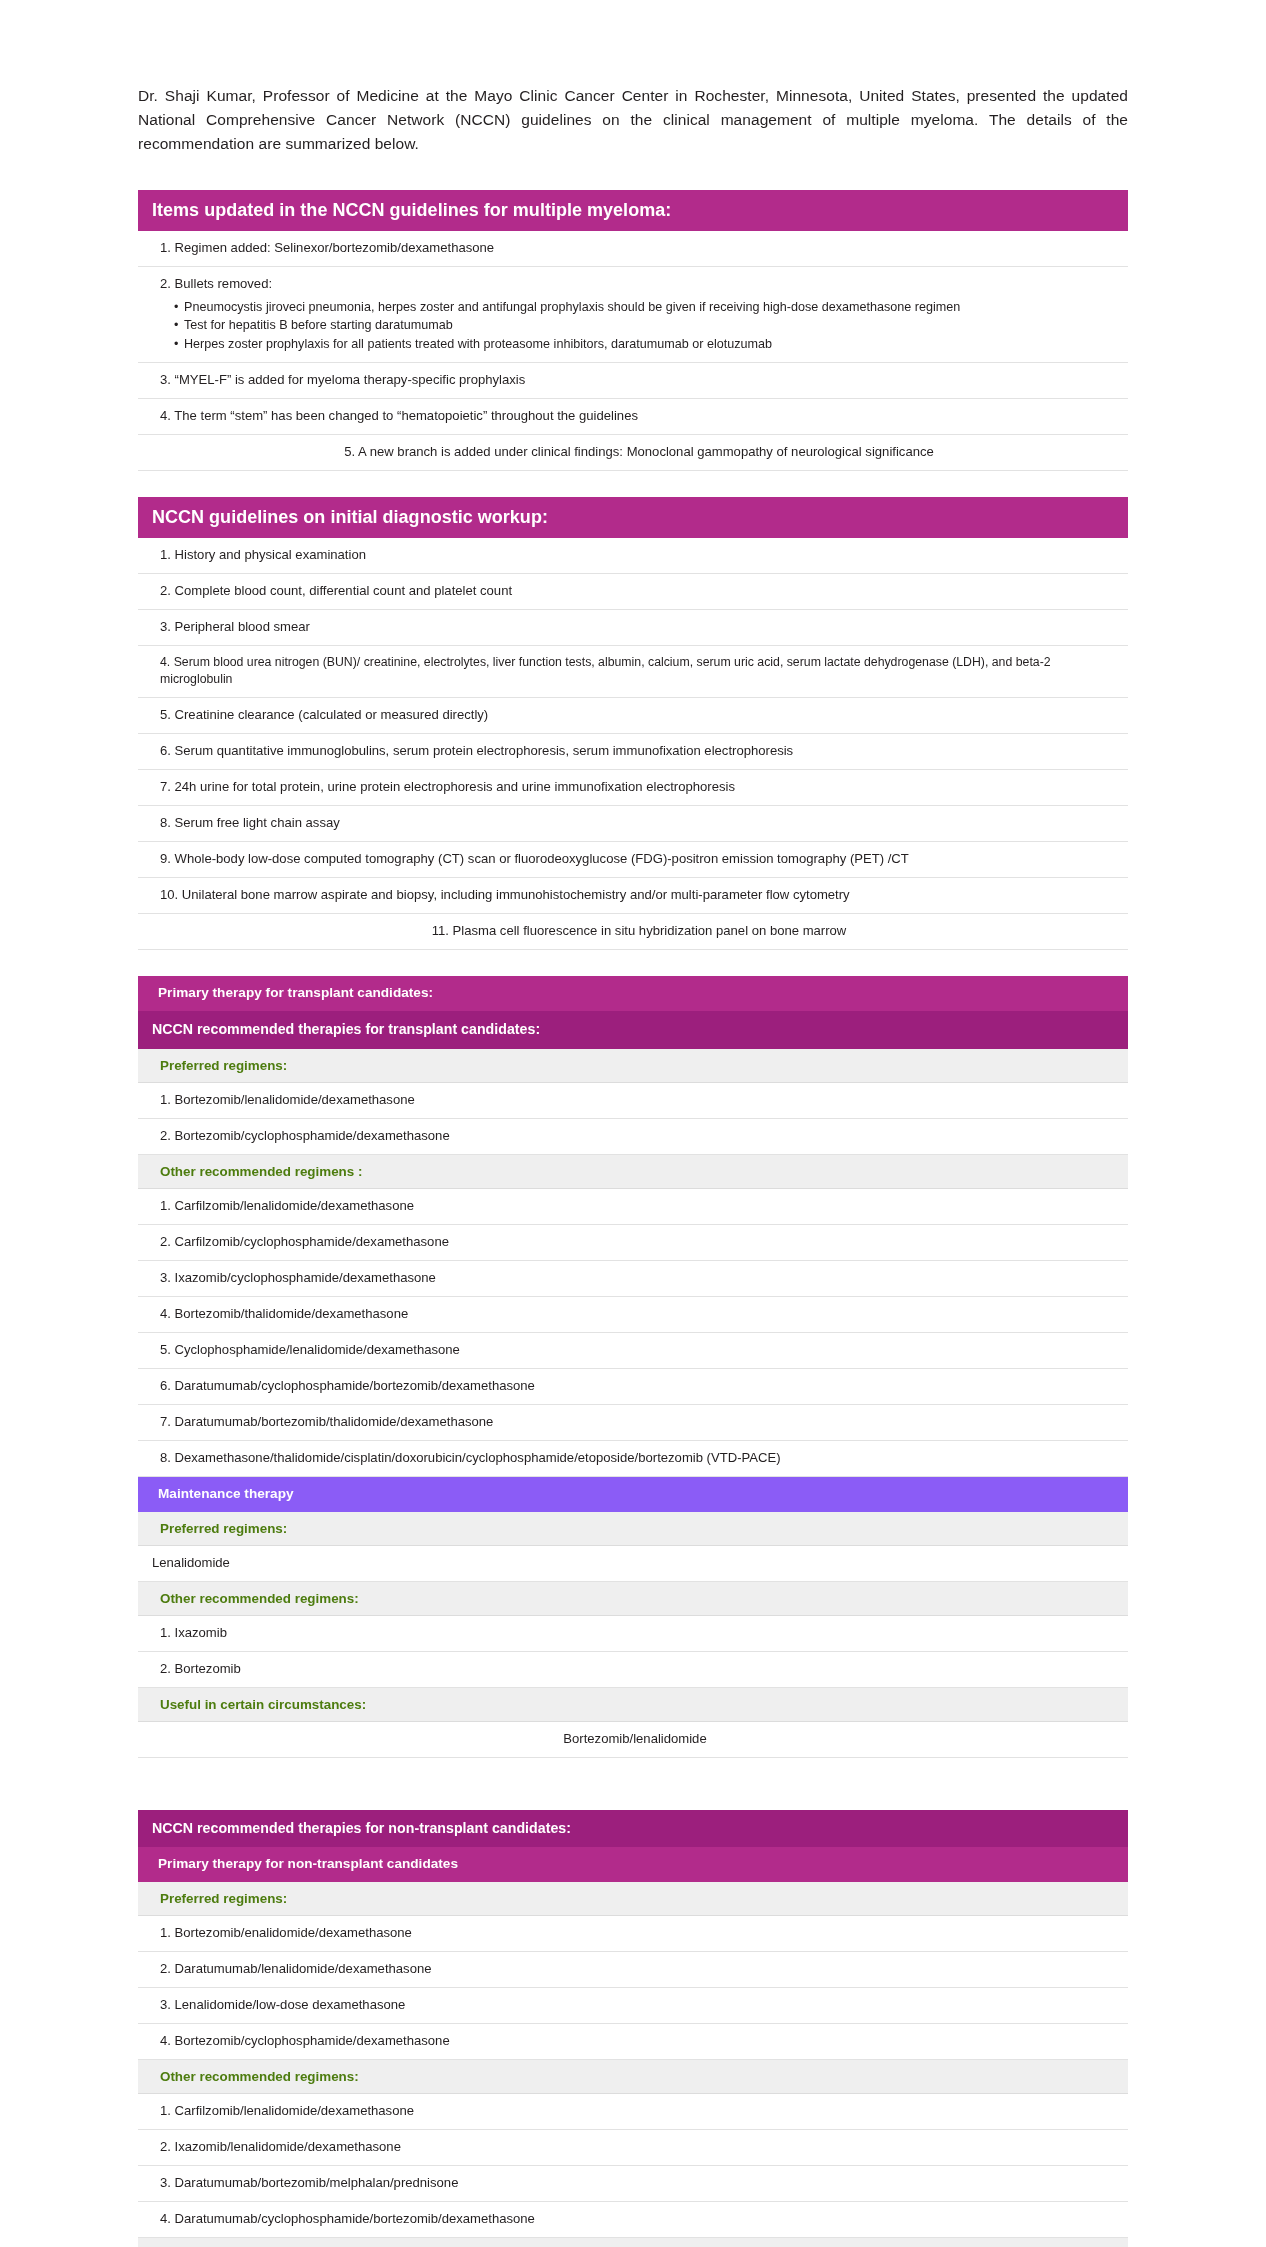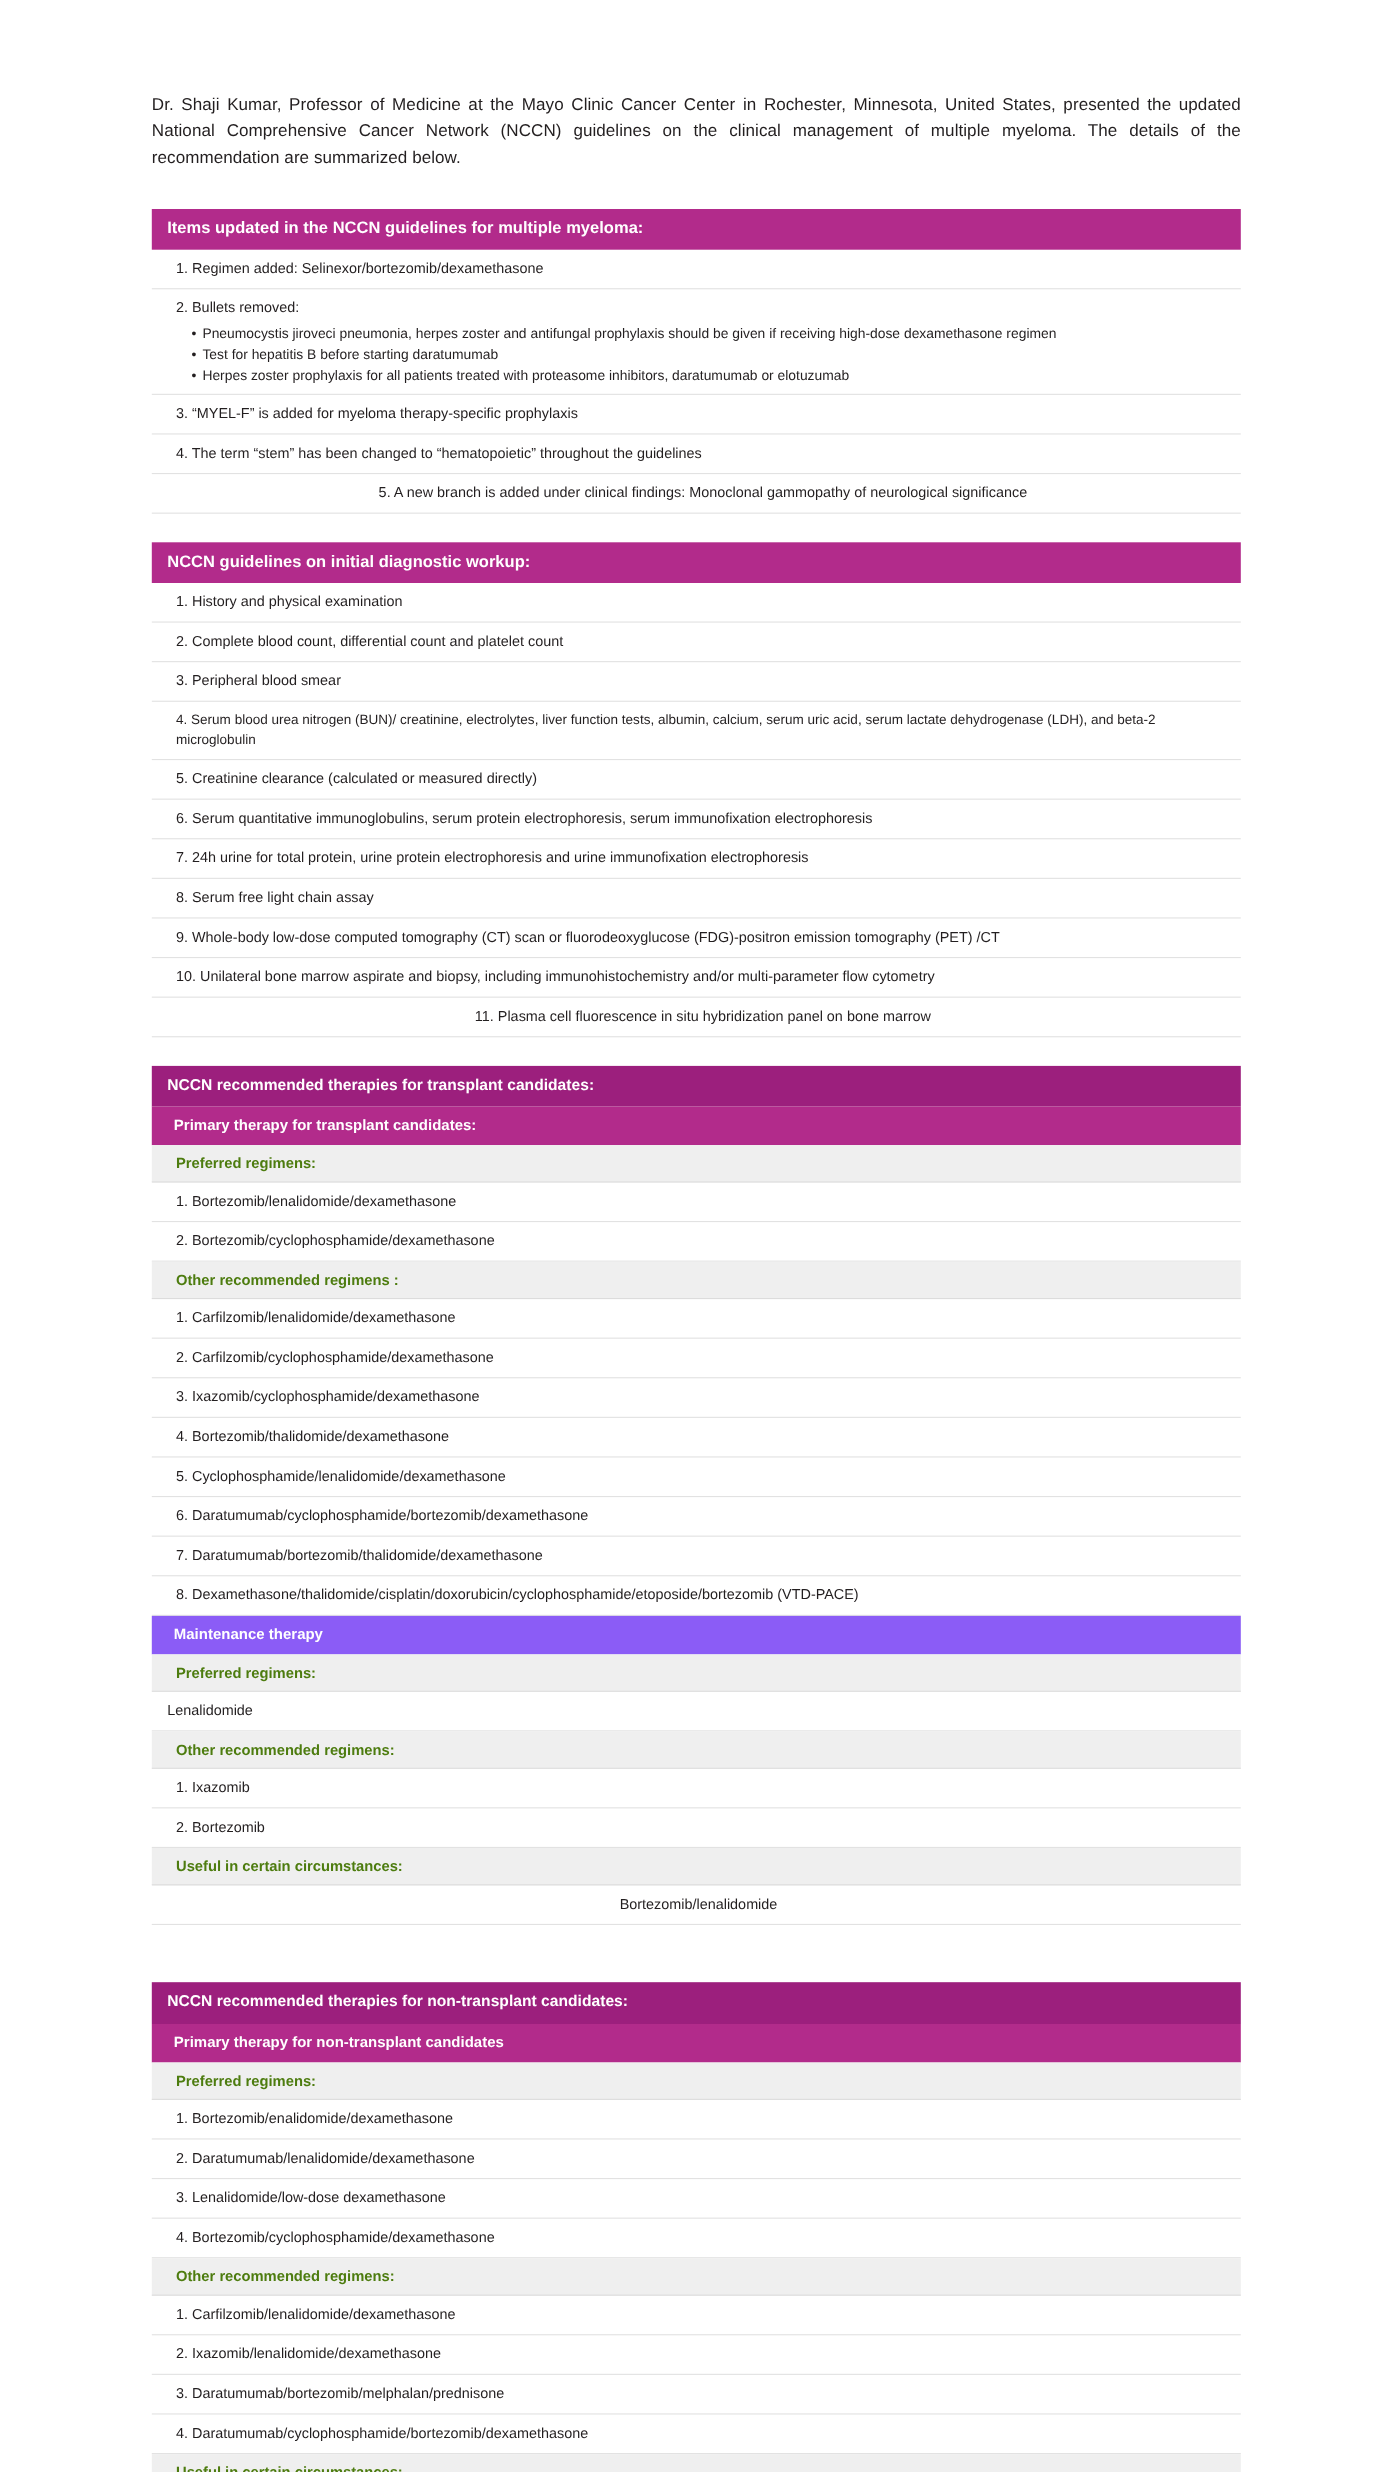--- a/index.html
+++ b/index.html
@@ -32,21 +32,21 @@
   .section {
     margin-bottom: 26px;
   }
   .section.tight {
     margin-bottom: 0;
   }
   .bar {
     background: #b22b8b;
     color: #ffffff;
     font-weight: bold;
-    font-size: 15px;
+    font-size: 18px;
     padding: 9px 14px 9px 14px;
     line-height: 1.25;
     letter-spacing: 0.02px;
   }
   .bar.dark {
     background: #9c1f7d;
     font-size: 14.2px;
     padding: 10px 14px 10px 14px;
   }
   .bar.sub {
@@ -135,22 +135,22 @@
     <div class="row">5. Creatinine clearance (calculated or measured directly)</div>
     <div class="row">6. Serum quantitative immunoglobulins, serum protein electrophoresis, serum immunofixation electrophoresis</div>
     <div class="row">7. 24h urine for total protein, urine protein electrophoresis and urine immunofixation electrophoresis</div>
     <div class="row">8. Serum free light chain assay</div>
     <div class="row">9. Whole-body low-dose computed tomography (CT) scan or fluorodeoxyglucose (FDG)-positron emission tomography (PET) /CT</div>
     <div class="row">10. Unilateral bone marrow aspirate and biopsy, including immunohistochemistry and/or multi-parameter flow cytometry</div>
     <div class="row">11. Plasma cell fluorescence in situ hybridization panel on bone marrow</div>
   </div>
 
   <div class="section">
+    <div class="bar sub">Primary therapy for transplant candidates:</div>
     <div class="bar dark">NCCN recommended therapies for transplant candidates:</div>
-    <div class="bar sub">Primary therapy for transplant candidates:</div>
 
     <div class="subhead">Preferred regimens:</div>
     <div class="row">1. Bortezomib/lenalidomide/dexamethasone</div>
     <div class="row">2. Bortezomib/cyclophosphamide/dexamethasone</div>
 
     <div class="subhead">Other recommended regimens :</div>
     <div class="row">1. Carfilzomib/lenalidomide/dexamethasone</div>
     <div class="row">2. Carfilzomib/cyclophosphamide/dexamethasone</div>
     <div class="row">3. Ixazomib/cyclophosphamide/dexamethasone</div>
     <div class="row">4. Bortezomib/thalidomide/dexamethasone</div>

